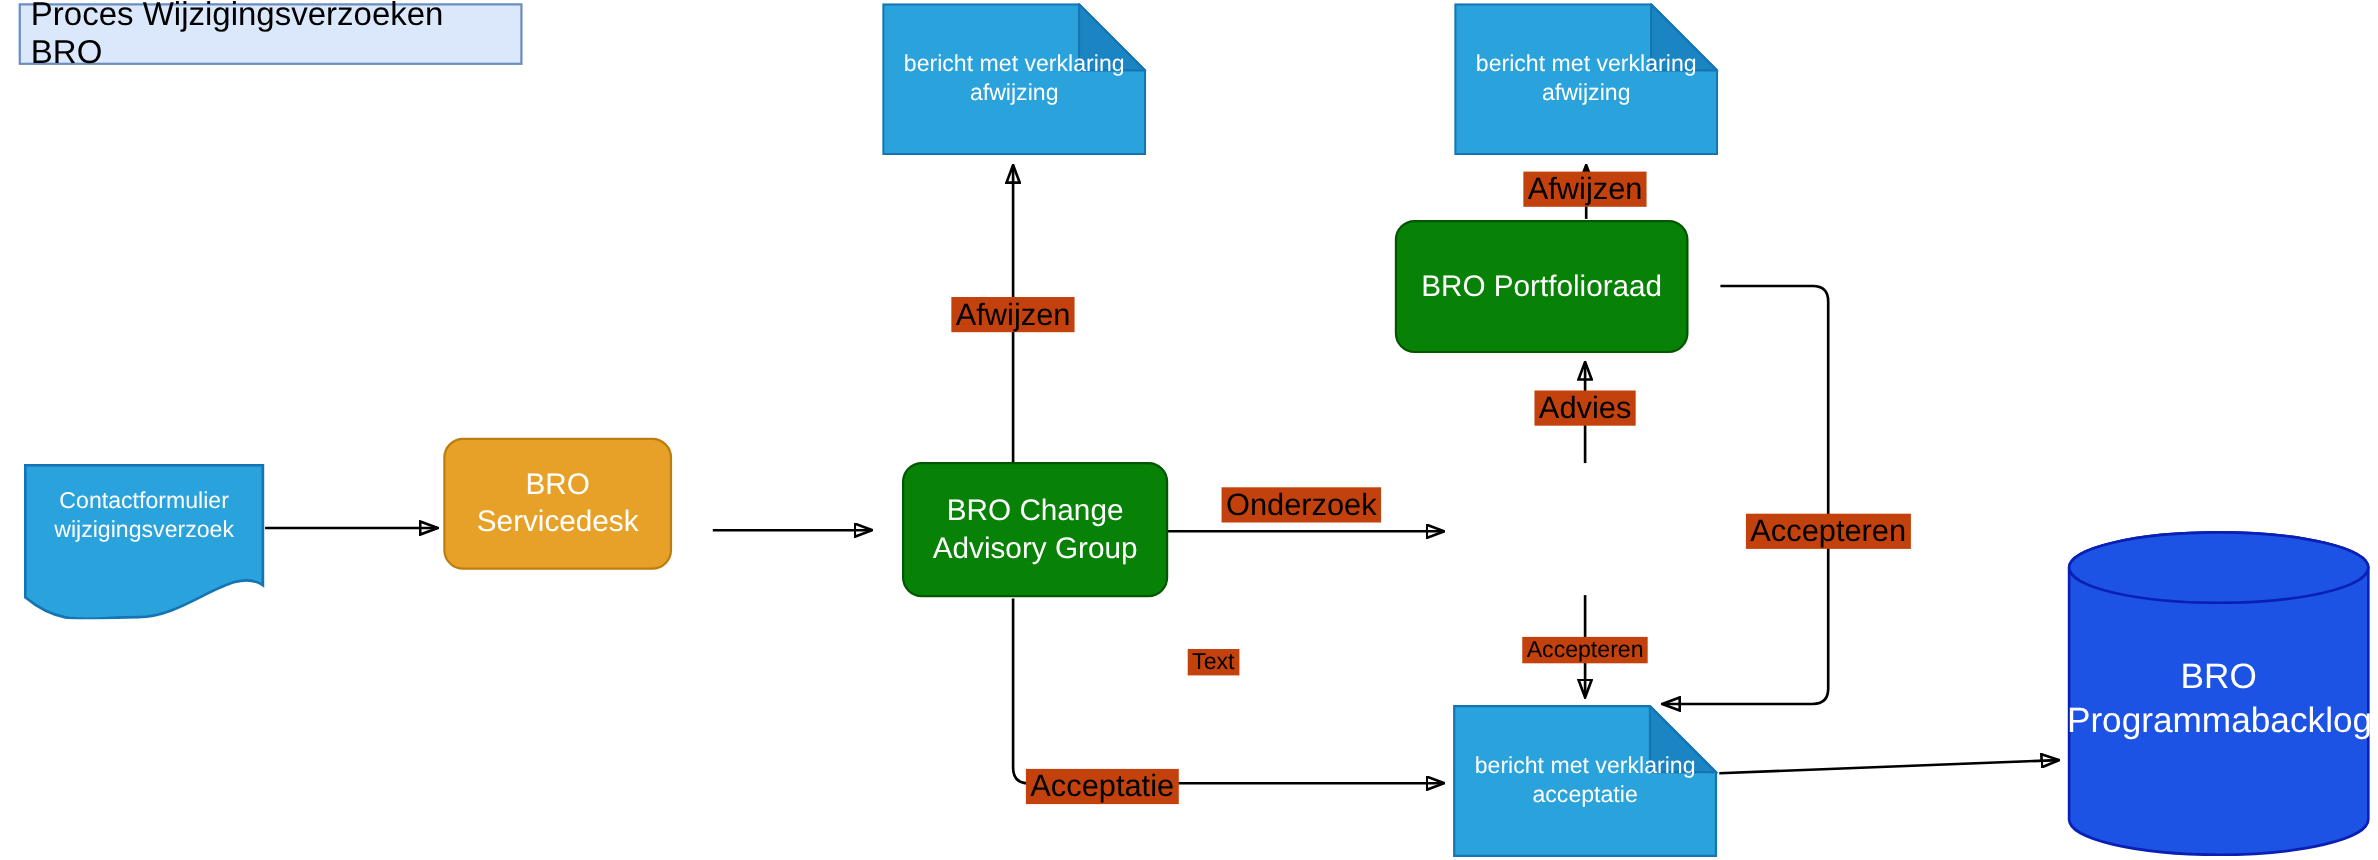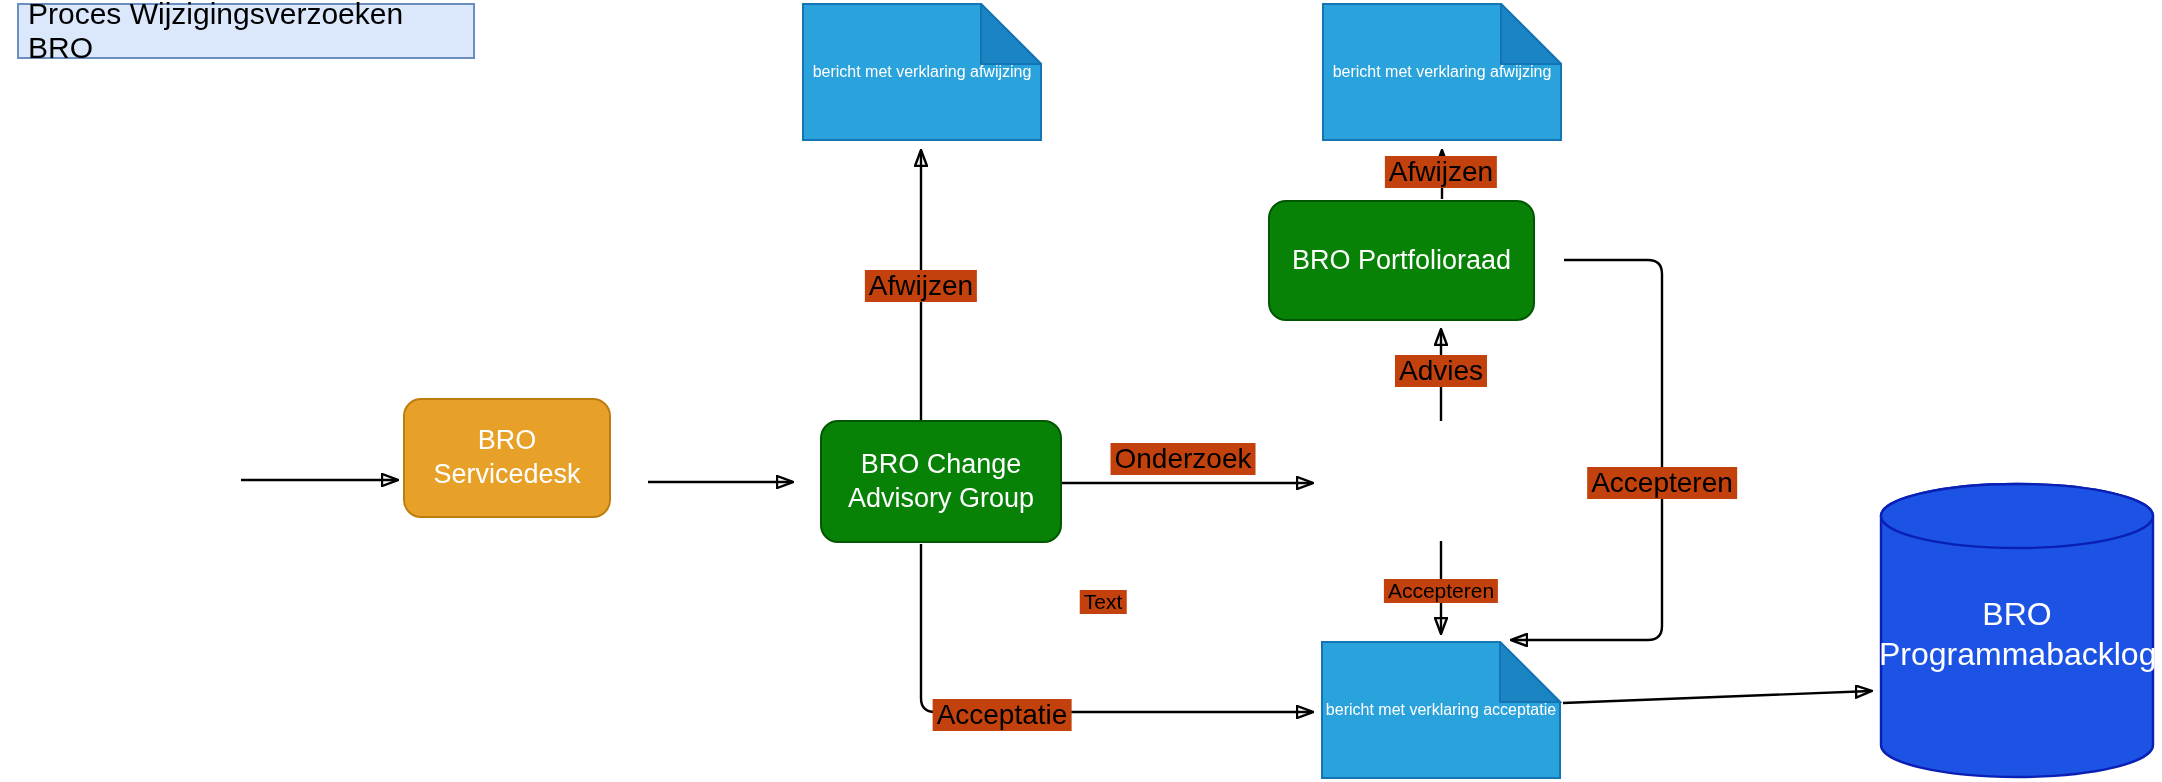--- a/index.html
+++ b/index.html
@@ -20,21 +20,21 @@
   .rounded{border:2.4px solid;border-radius:18px;color:var(--text-light);font-size:27px;line-height:1.25;padding:0 14px;}
   .green{background:var(--green-fill);border-color:var(--green-stroke);}
   .orange{background:var(--orange-fill);border-color:var(--orange-stroke);}
   .impact{background:linear-gradient(var(--impact-top),var(--impact-bottom));
           border:1.6px solid var(--impact-stroke);color:var(--text-dark);font-size:27px;}
   .impact .bar{position:absolute;top:0;bottom:0;width:1.6px;background:var(--impact-stroke);}
   .impact .bar.l{left:24px;} .impact .bar.r{right:24px;}
   .shape-node{display:block;}
   .shape-node svg{position:absolute;left:0;top:0;width:100%;height:100%;}
   .shape-node .nlabel{position:absolute;left:0;right:0;text-align:center;color:var(--text-light);
-          font-size:16px;line-height:1.25;}
+          font-size:21px;line-height:1.25;}
   .nlabel.center{top:50%;transform:translateY(-50%);}
   .nlabel.upper{top:22px;}
   .nlabel.db{top:50%;transform:translateY(-46%);font-size:32px;}
   .title-box{position:absolute;left:4px;top:3px;width:458px;height:56px;background:var(--title-fill);
           border:2px solid var(--title-stroke);color:var(--text-dark);font-size:30px;
           display:flex;align-items:center;padding-left:9px;margin-left:13px;}
   .elabel{position:absolute;transform:translate(-50%,-50%);background:#c2410c;color:var(--text-dark);
           font-size:28px;white-space:nowrap;padding:0 4px;text-align:right;}
   .elabel.small{font-size:21px;}
 </style>
@@ -76,20 +76,26 @@
       <path d="M1,1 L179,1 L239,61 L239,137 L1,137 Z" style="fill:var(--doc-fill);stroke:var(--doc-stroke);stroke-width:2"></path>
       <path d="M179,1 L179,61 L239,61 Z" style="fill:var(--doc-fold);stroke:var(--doc-stroke);stroke-width:2"></path>
     </svg>
     <span class="nlabel center">bericht met verklaring afwijzing</span>
   </div>
 
   <div class="node rounded green" style="left:1268px;top:200px;width:267px;height:121px">
     <span>BRO Portfolioraad</span>
   </div>
 
+  <div class="node shape-node" style="left:21px;top:421px;width:220px;height:142px">
+    <svg viewBox="0 0 220 142">
+      <path d="M2,2 L218,2 L218,111 C190,92 150,140 105,140 C60,140 35,150 2,122 Z" style="fill:var(--doc-fill);stroke:var(--doc-stroke);stroke-width:2.4"></path>
+    </svg>
+    <span class="nlabel upper">Contactformulier wijzigingsverzoek</span>
+  </div>
 
   <div class="node rounded orange" style="left:403px;top:398px;width:208px;height:120px">
     <span>BRO Servicedesk</span>
   </div>
 
   <div class="node rounded green" style="left:820px;top:420px;width:242px;height:123px">
     <span>BRO Change Advisory Group</span>
   </div>
 
 

